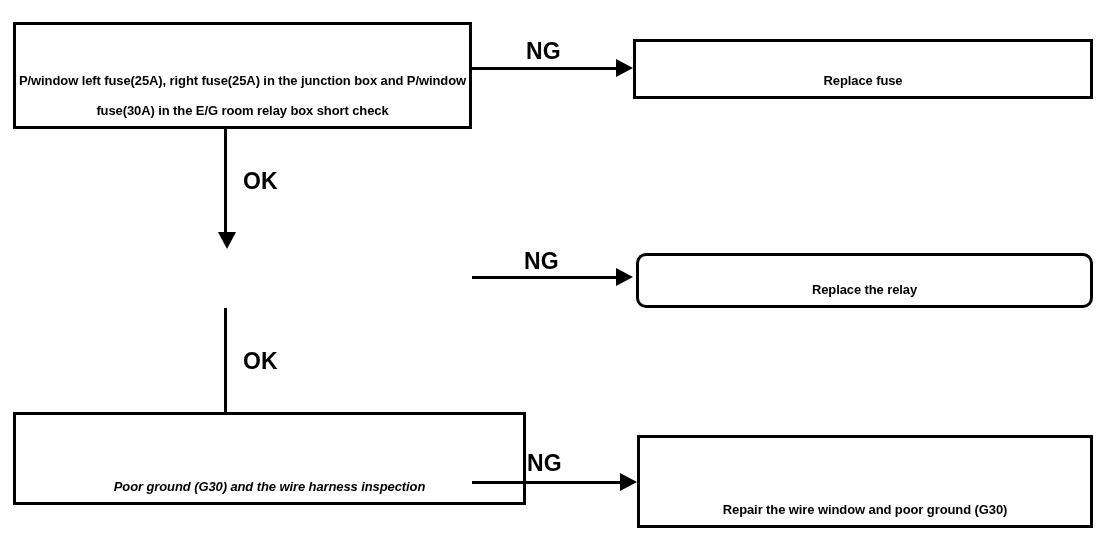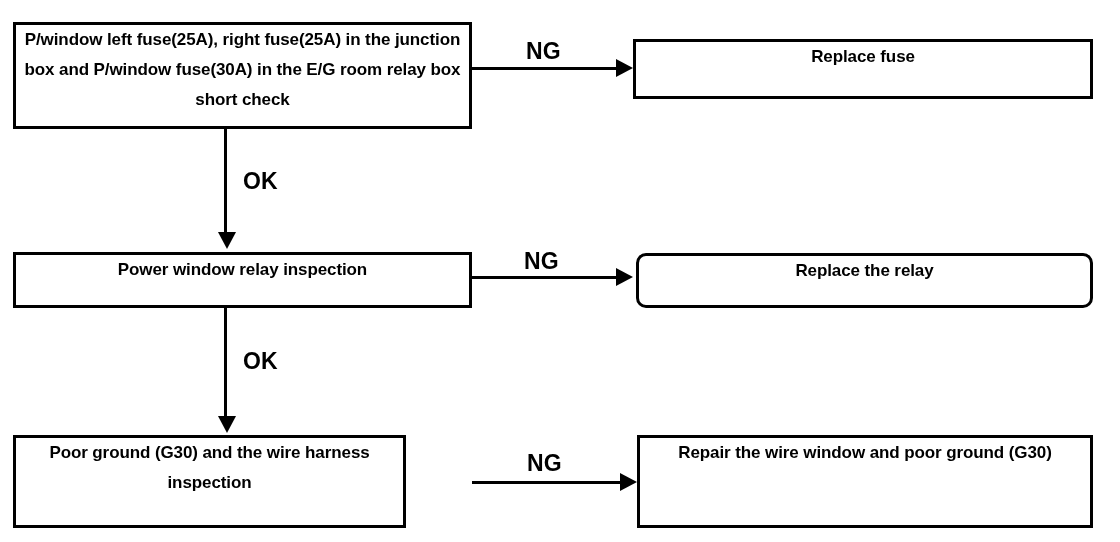--- a/index.html
+++ b/index.html
@@ -21,39 +21,39 @@
     overflow: hidden;
   }
 
   
   .node {
     position: absolute;
     box-sizing: border-box;
     border: 3px solid #000000;
     background: #ffffff;
     display: flex;
-    align-items: flex-start;
+    align-items: flex-end;
     justify-content: center;
     text-align: center;
     color: #000000;
     font-weight: bold;
-    font-size: 17px;
+    font-size: 13px;
     line-height: 30px;
     letter-spacing: -0.1px;
     padding: 0 2px;
   }
   .node span { display: block; }
 
   .node-check1 { left: 13px;  top: 22px;  width: 459px; height: 107px; }
   .node-fuse   { left: 633px; top: 39px;  width: 460px; height: 60px;  }
 
   .node-check2 { left: 13px;  top: 252px; width: 459px; height: 56px;  }
   .node-relay  { left: 636px; top: 253px; width: 457px; height: 55px; border-radius: 10px;  }
 
-  .node-check3 { left: 13px;  top: 435px; width: 393px; height: 93px;  }
+  .node-check3 { left: 13px;  top: 412px; width: 513px; height: 93px; font-style: italic;  }
   .node-repair { left: 637px; top: 435px; width: 456px; height: 93px;  }
 
   
   .hline {
     position: absolute;
     height: 3px;
     background: #000000;
   }
   .vline {
     position: absolute;
@@ -119,23 +119,20 @@
   <div class="edge-label lbl-ng1">NG</div>
 
   <div class="node node-fuse">
     <span>Replace fuse</span>
   </div>
 
   <div class="vline v1"></div>
   <div class="arrow-down d1"></div>
   <div class="edge-label lbl-ok1">OK</div>
 
-  <div class="node node-check2">
-    <span>Power window relay inspection</span>
-  </div>
 
   <div class="hline h2"></div>
   <div class="arrow-right a2"></div>
   <div class="edge-label lbl-ng2">NG</div>
 
   <div class="node node-relay">
     <span>Replace the relay</span>
   </div>
 
   <div class="vline v2"></div>

